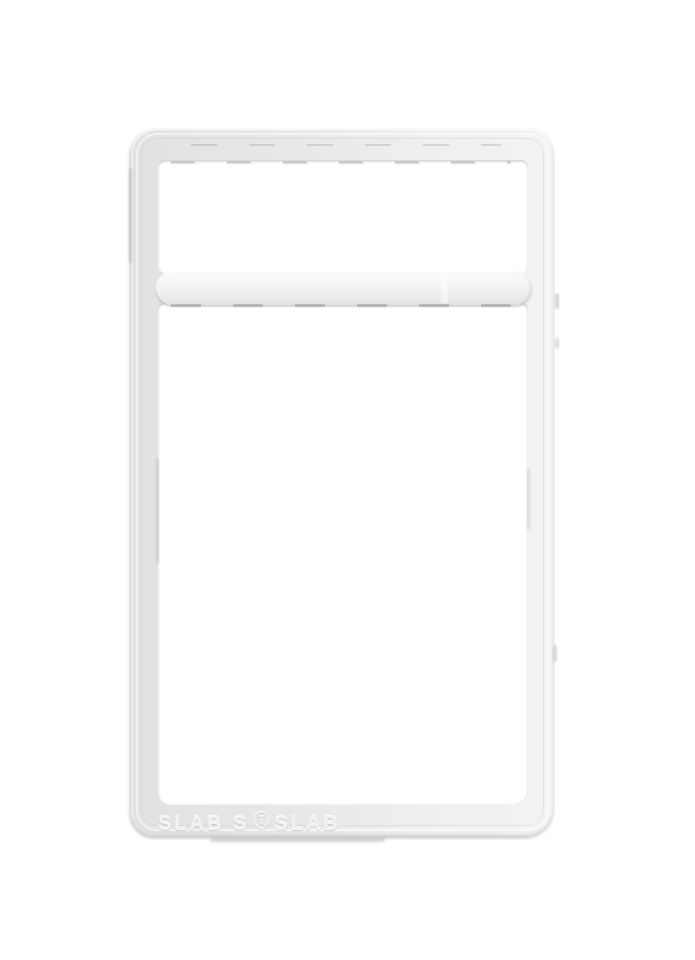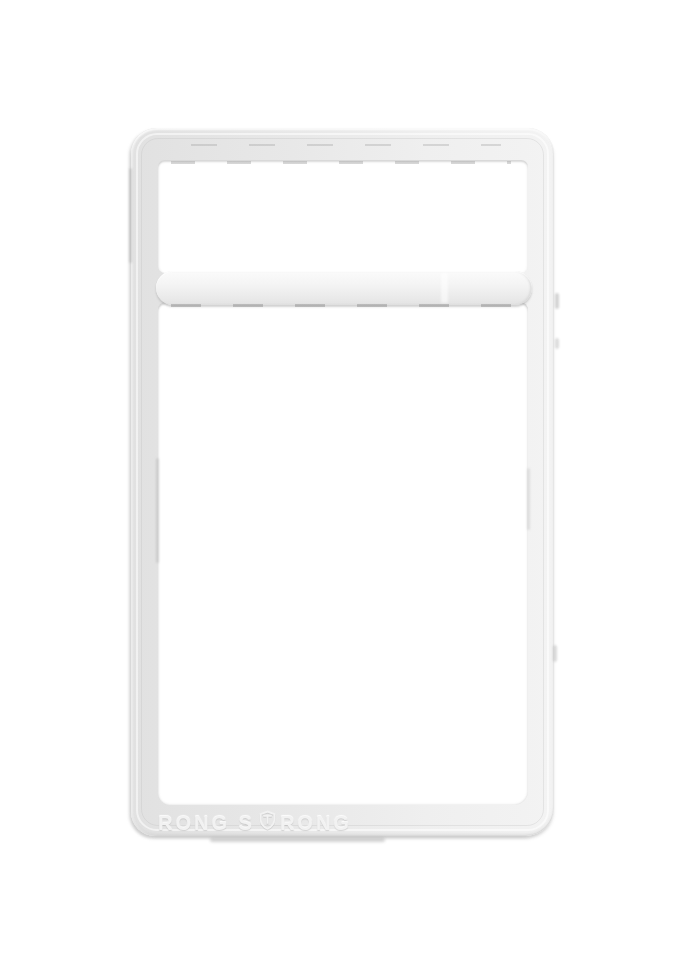--- a/index.html
+++ b/index.html
@@ -185,28 +185,28 @@
     <div class="main-window"></div>
 
     <div class="divider-bar">
       <div class="divider-seam"></div>
     </div>
 
     <div class="dash-row under-top"></div>
     <div class="dash-row under-divider"></div>
 
     <div class="emboss">
-      <span>RONG S</span>
+      <span>SLAB S</span>
       <span class="shield">
         <svg width="17" height="20" viewBox="0 0 20 23" aria-hidden="true">
           <path d="M10 1.5 L18 4.5 V10.5 C18 16.5 14.2 19.8 10 21.8 C5.8 19.8 2 16.5 2 10.5 V4.5 Z" fill="none" stroke="#f2f2f2" stroke-width="2.2"></path>
           <path d="M5 6.5 H15 M10 6.5 V16" fill="none" stroke="#f2f2f2" stroke-width="2.2"></path>
         </svg>
       </span>
-      <span>RONG</span>
+      <span>SLAB</span>
     </div>
   </div>
 
   <div class="smudge s1"></div>
   <div class="smudge s2"></div>
   <div class="smudge s3"></div>
   <div class="smudge s4"></div>
   <div class="smudge s5"></div>
   <div class="smudge s6"></div>
   <div class="smudge s7"></div>

